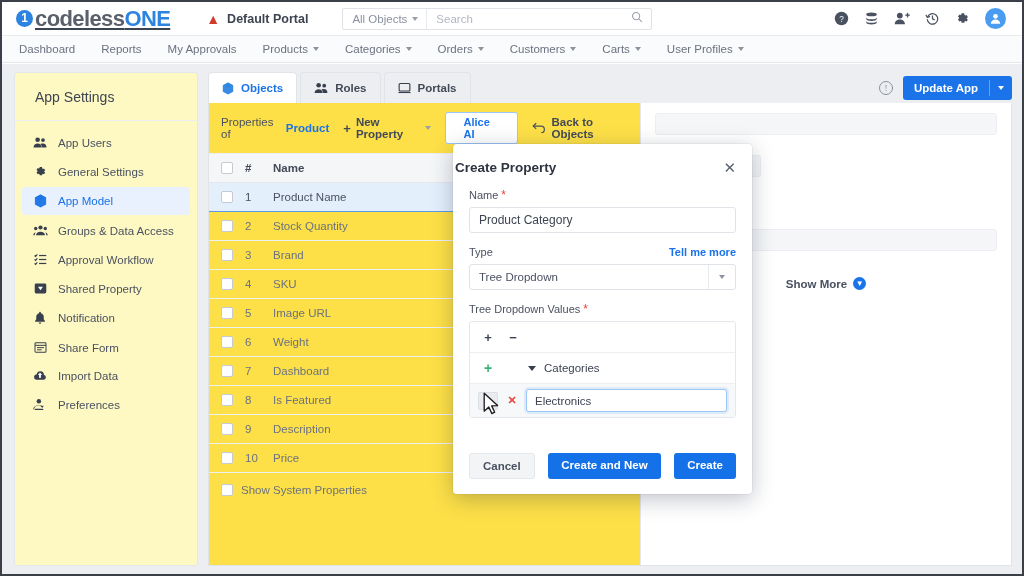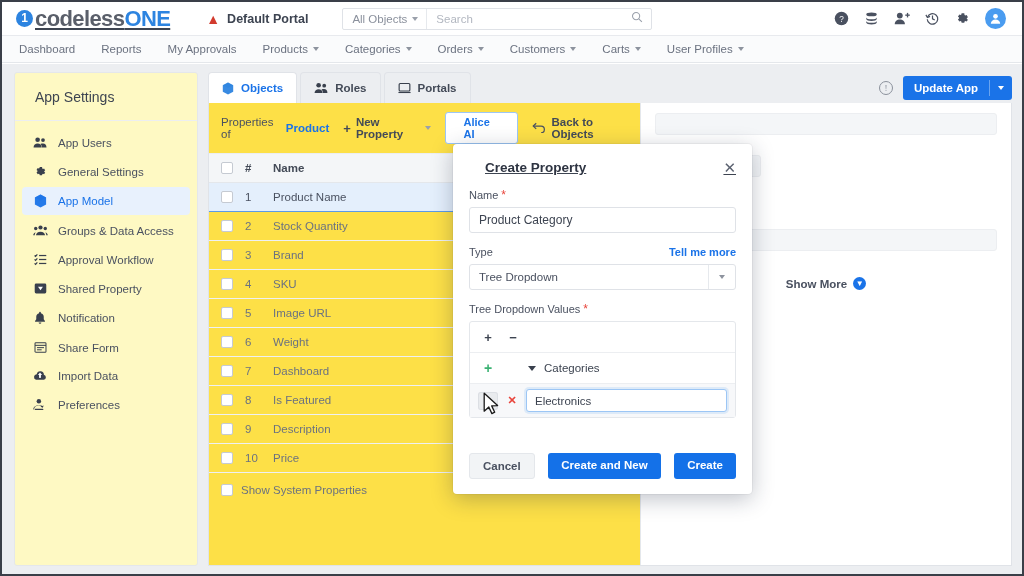--- a/index.html
+++ b/index.html
@@ -208,21 +208,21 @@
   .dl-ico { width:13px;height:13px;border-radius:50%;background:#1a73e8;color:#fff;font-size:8px;display:flex;align-items:center;justify-content:center; }
 
   
   .modal {
     position:absolute; left:451px; top:142px;
     width: 299px; background:#fff;
     border-radius: 4px;
     box-shadow: 0 5px 22px rgba(25,35,60,.28), 0 0 0 1px rgba(0,0,0,.04);
     z-index: 50;
   }
-  .modal-head { display:flex; align-items:flex-start; padding: 16px 16px 6px 32px; text-decoration: underline; }
+  .modal-head { display:flex; align-items:flex-start; padding: 16px 16px 6px 2px; }
   .modal-title { font-size:13.5px; color:#2e3442; font-weight:bold; }
   .modal-x { margin-left:auto; color:#5b6270; font-size:15px; line-height:1; }
   .modal-body { padding: 8px 16px 4px 16px; }
   .flabel { font-size:11px; color:#4a5160; margin-bottom:6px; display:flex; align-items:center; gap:3px; }
   .req { color:#e8453c; font-size:12px; line-height:1; }
   .tellme { margin-left:auto; color:#1a73e8; font-weight:bold; font-size:11px; }
   .finput {
     width:100%; height:26px; border:1px solid #dfe2e7; border-radius:3px;
     font-size:12px; color:#3d4451; padding: 0 9px; font-family:inherit;
     display:flex; align-items:center; background:#fff;

